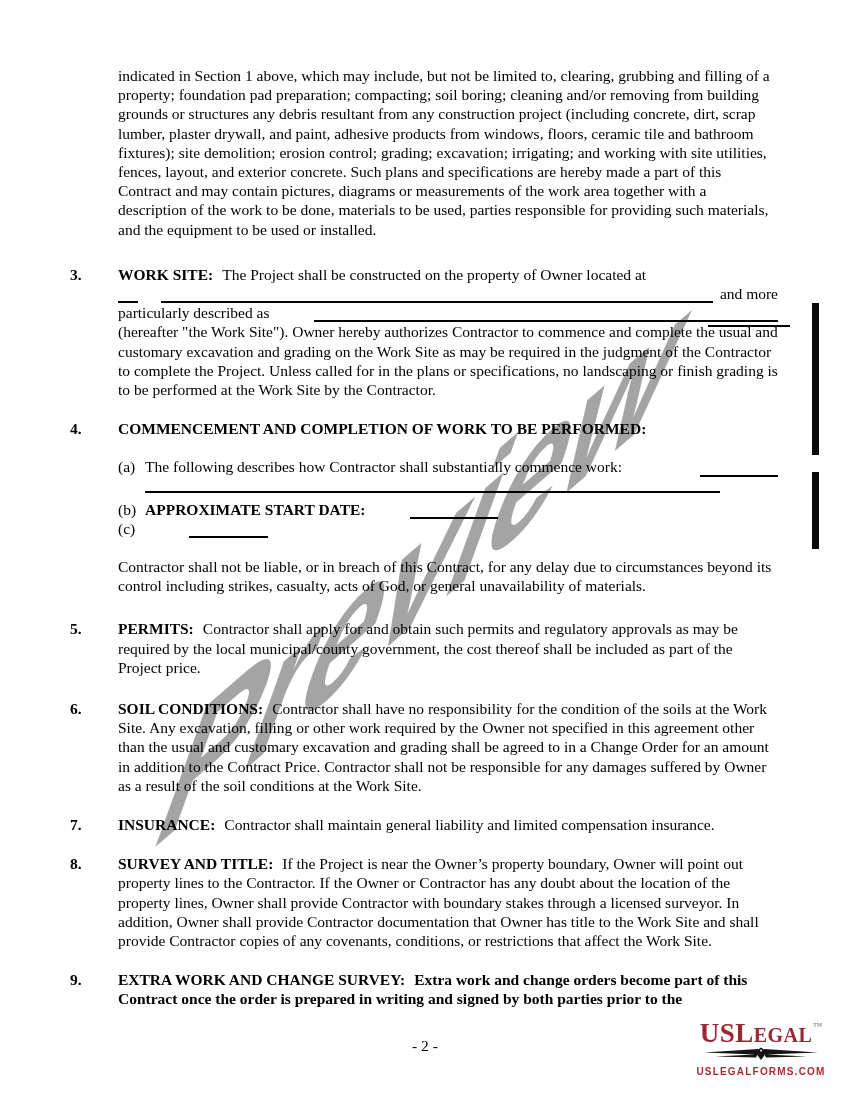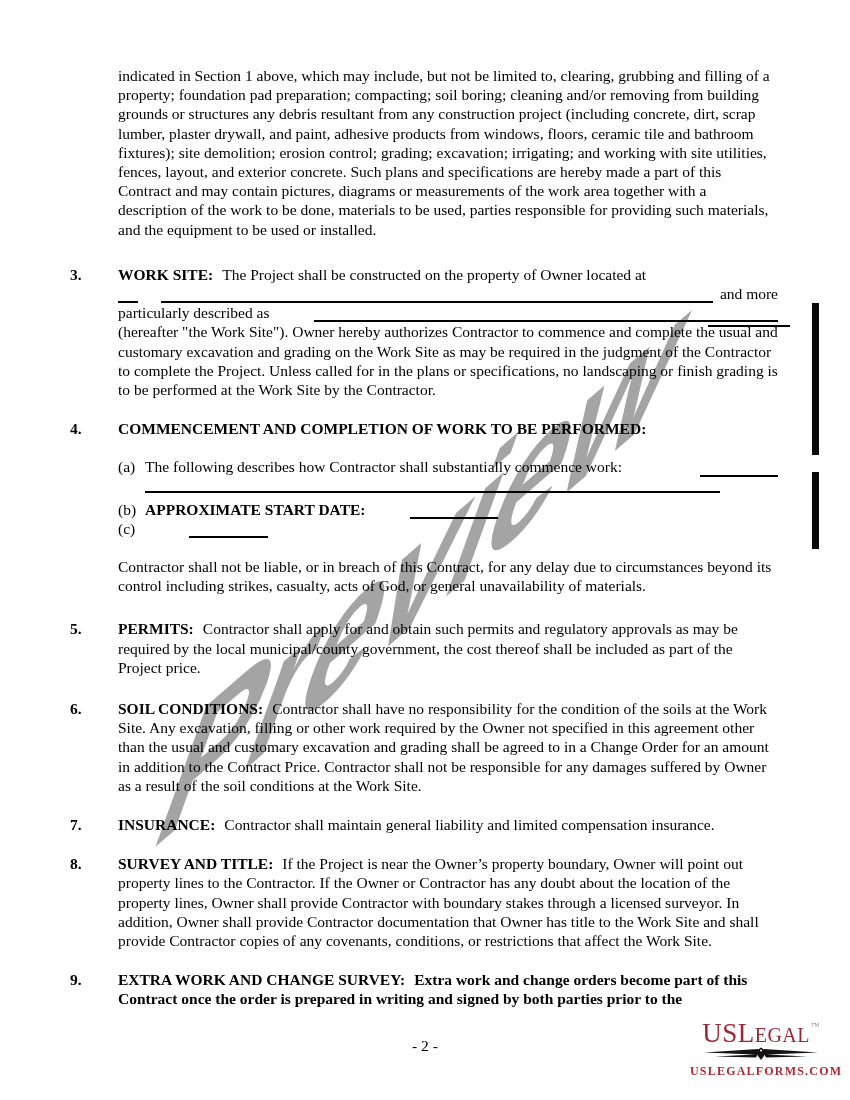--- a/index.html
+++ b/index.html
@@ -43,26 +43,26 @@
   .u-c{width:79px;margin-left:44px;height:13px;}
   .note{margin-top:19px !important;}
   .bold-sec{font-weight:bold;}
   
   .bar{position:absolute;left:812px;width:7px;background:#0a0a0a;z-index:2;}
   .bar1{top:303px;height:152px;}
   .bar2{top:472px;height:77px;}
   
   .pageno{position:absolute;left:0;right:0;top:1036px;text-align:center;z-index:1;}
   .logo{position:absolute;right:18px;top:1020px;width:142px;text-align:center;z-index:3;line-height:1;}
-  .logo .brand{font-family:"Liberation Serif",serif;font-weight:normal;white-space:nowrap;}
+  .logo .brand{font-family:"Liberation Serif",serif;font-weight:bold;white-space:nowrap;}
   .logo .b1{font-size:27px;letter-spacing:.5px;}
   .logo .b2{font-size:20px;letter-spacing:.5px;}
   .logo .tm{font-size:9px;color:#8a8a8a;vertical-align:13px;margin-left:1px;}
   .logo .eagle{display:block;margin:-1px auto 1px;}
-  .logo .site{font-family:Liberation Serif, serif;font-size:12px;font-weight:bold;letter-spacing:1.2px;}
+  .logo .site{font-family:Liberation Sans, sans-serif;font-size:10px;font-weight:bold;letter-spacing:1.2px;}
 </style>
 </head>
 <body>
 
 <div class="page">
 
   <div class="watermark" style="color:#9d9d9d;">Preview</div>
 
   <div class="bar bar1"></div>
   <div class="bar bar2"></div>

